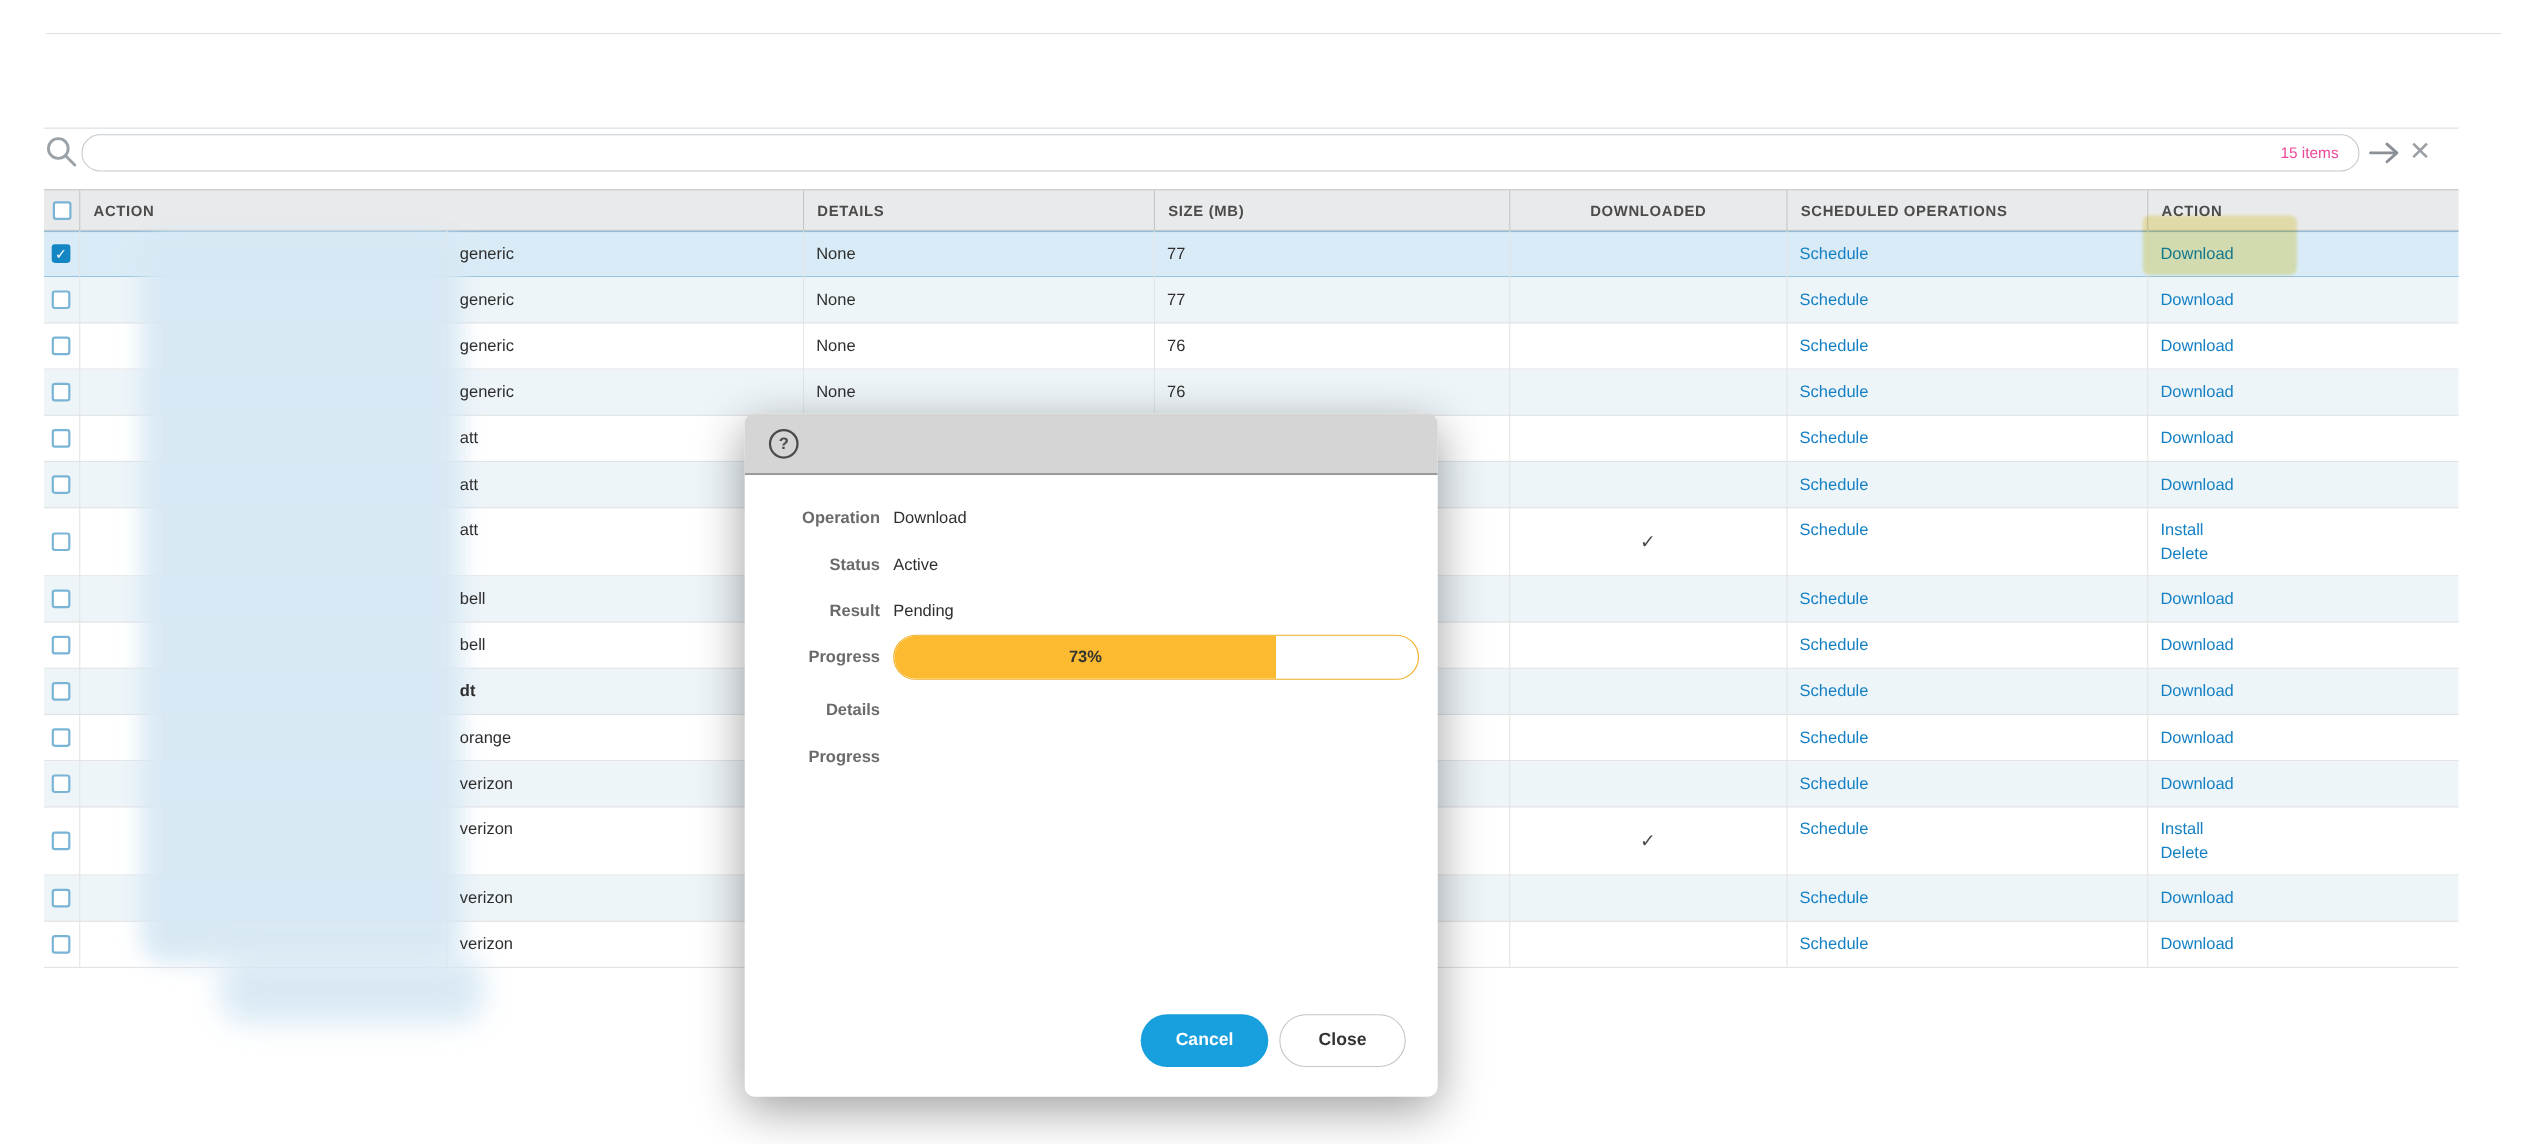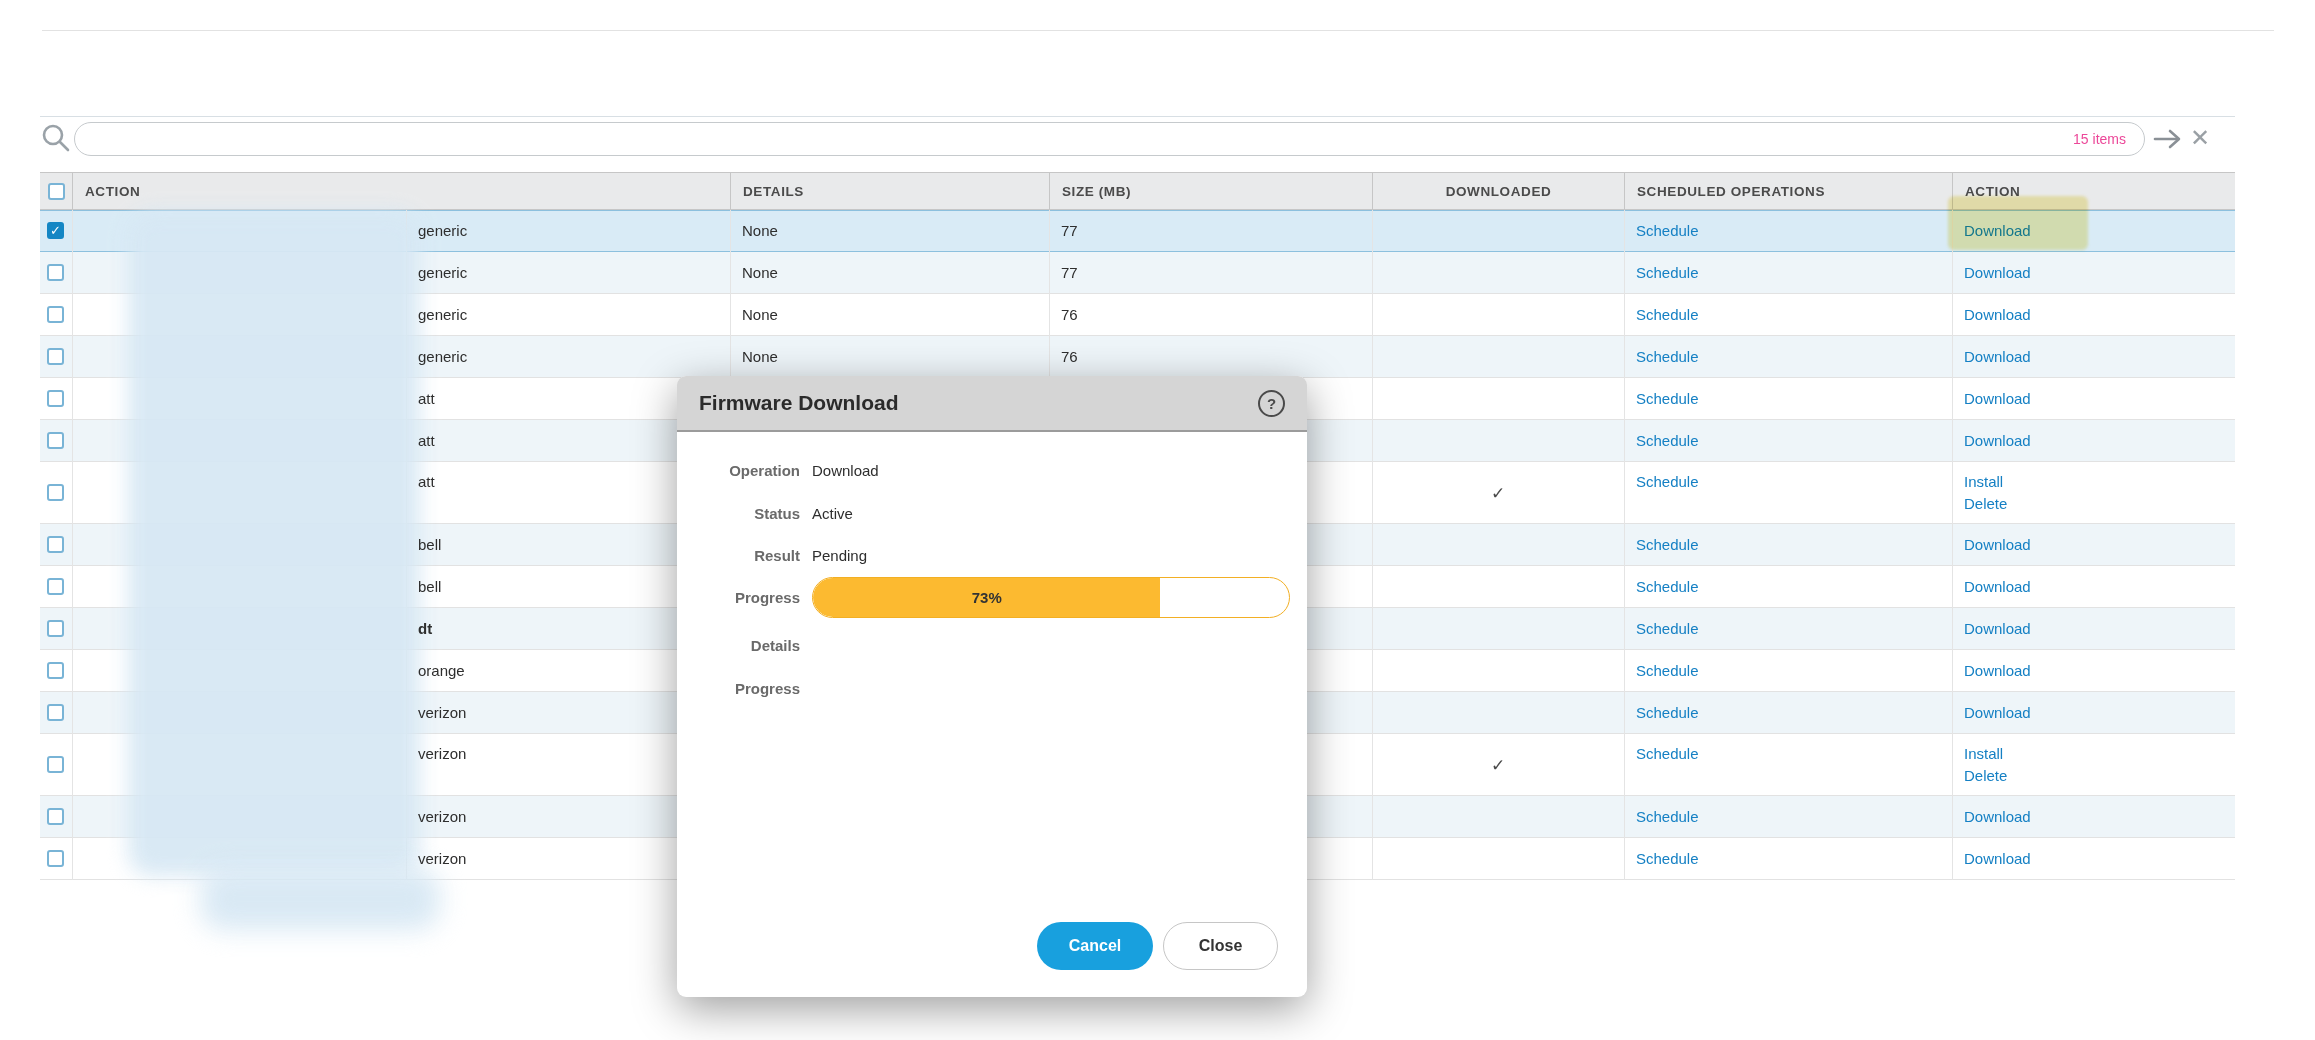--- a/index.html
+++ b/index.html
@@ -329,21 +329,20 @@
       <div class="vline" style="left: 1912px; height: 670px;"></div>
     </div>
 
   <div class="abs blur-blob" id="blur-col" style="left:128px;top:212px;width:292px;height:664px;"></div>
   <div class="abs blur-blob" id="blur-tail" style="left:200px;top:868px;width:240px;height:62px;"></div>
 
   <div class="abs" id="action-highlight"></div>
 
   <div class="abs" id="modal">
     <div id="modal-header">
-      <span id="modal-title">Firmware Download</span>
       <span id="help-icon">?</span>
     </div>
     <div id="modal-fields">
         <div class="mfield" style="top: 84px;">
           <span class="mlabel">Operation</span>
           <span class="mvalue">Download</span>
         </div>
         <div class="mfield" style="top: 127px;">
           <span class="mlabel">Status</span>
           <span class="mvalue">Active</span>

